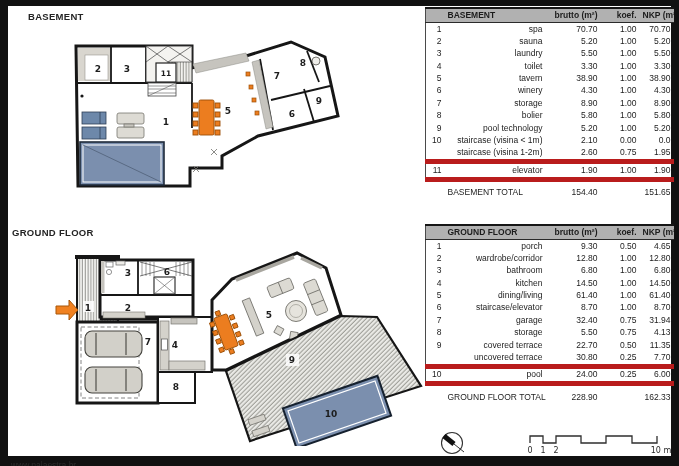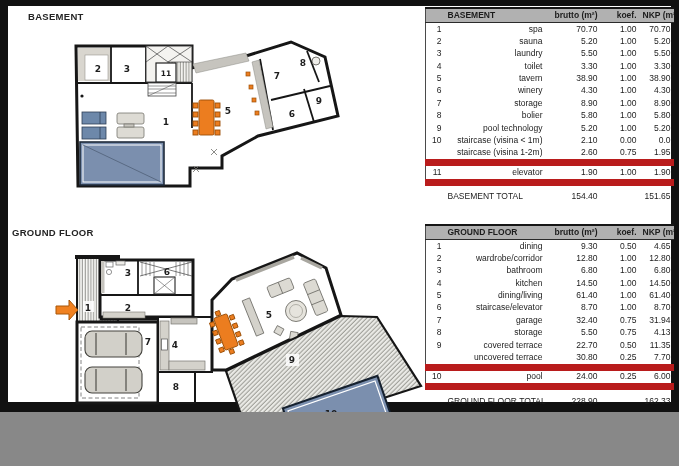--- a/index.html
+++ b/index.html
@@ -1,16 +1,16 @@
 <!DOCTYPE html>
 <html><head>
 <meta charset="utf-8">
 <style>
   html,body{margin:0;padding:0;background:#888;}
-  .sheet{position:relative;width:679px;height:412px;background:#111;font-family:"Liberation Sans",sans-serif;overflow:hidden;}
+  .sheet{position:relative;width:679px;height:466px;background:#111;font-family:"Liberation Sans",sans-serif;overflow:hidden;}
   .board{position:absolute;left:8px;top:6px;right:8px;bottom:10px;background:#ffffff;}
   .floor-title{position:absolute;font:700 9.5px "Liberation Sans",sans-serif;color:#242424;letter-spacing:.3px;white-space:nowrap;}
   .title-basement{left:28px;top:11px;}
   .title-ground{left:12px;top:227px;}
   .website{position:absolute;left:11px;top:460px;font:8.5px "Liberation Sans",sans-serif;color:#2b2b2b;}
   .plan{position:absolute;}
   .plan-basement{left:55px;top:34px;}
   .plan-ground{left:42px;top:244px;}
   .legend-svg{position:absolute;left:430px;top:424px;}
   .room-num{font:700 9px "DejaVu Sans",sans-serif;fill:#1d1d1d;}
@@ -19,21 +19,21 @@
   .data-table{position:absolute;width:248px;border-collapse:collapse;table-layout:fixed;font:8.5px/1.1 "Liberation Sans",sans-serif;color:#1c1c1c;}
   .t-basement{left:425px;top:7px;}
   .t-ground{left:425px;top:224px;}
   .c-num{width:19px;}.c-name{width:101px;}.c-brutto{width:55px;}.c-koef{width:39px;}.c-nkp{width:34px;}
   .data-table thead th{background:#b1b1b1;border-top:2.5px solid #161616;border-bottom:1px solid #2a2a2a;font-weight:700;height:13px;padding:0 3px;text-align:right;white-space:nowrap;overflow:hidden;}
   .data-table thead th.l{text-align:left;}
   .data-table thead th:first-child{border-left:1px solid #4a4a4a;}
   .data-table tbody td{height:12.4px;padding:0 3px;text-align:right;white-space:nowrap;overflow:hidden;}
   .data-table tbody td:nth-child(2){text-align:right;}
   .data-table tbody td:first-child{border-left:1px solid #4a4a4a;}
-  .data-table tbody tr:nth-last-child(-n+2) td{border-bottom:7px solid #b91c1c;}
+  .data-table tbody tr:nth-last-child(-n+2) td{border-bottom:5px solid #b91c1c;}
   .data-table tfoot td{height:16px;padding:3px 3px 0;text-align:right;white-space:nowrap;}
   .data-table tfoot td:nth-child(2){text-align:left;margin-top:28px;}
 </style>
 </head>
 <body>
 
 <div class="sheet">
   <div class="board"></div>
 
   <div class="floor-title title-basement">BASEMENT</div>
@@ -431,21 +431,21 @@
         <th></th>
         <th class="l">GROUND FLOOR</th>
         <th>brutto (m²)</th>
         <th>koef.</th>
         <th>NKP (m²)</th>
       </tr>
     </thead>
     <tbody>
         <tr>
           <td>1</td>
-          <td>dining</td>
+          <td>porch</td>
           <td>9.30</td>
           <td>0.50</td>
           <td>4.65</td>
         </tr>
         <tr>
           <td>2</td>
           <td>wardrobe/corridor</td>
           <td>12.80</td>
           <td>1.00</td>
           <td>12.80</td>

